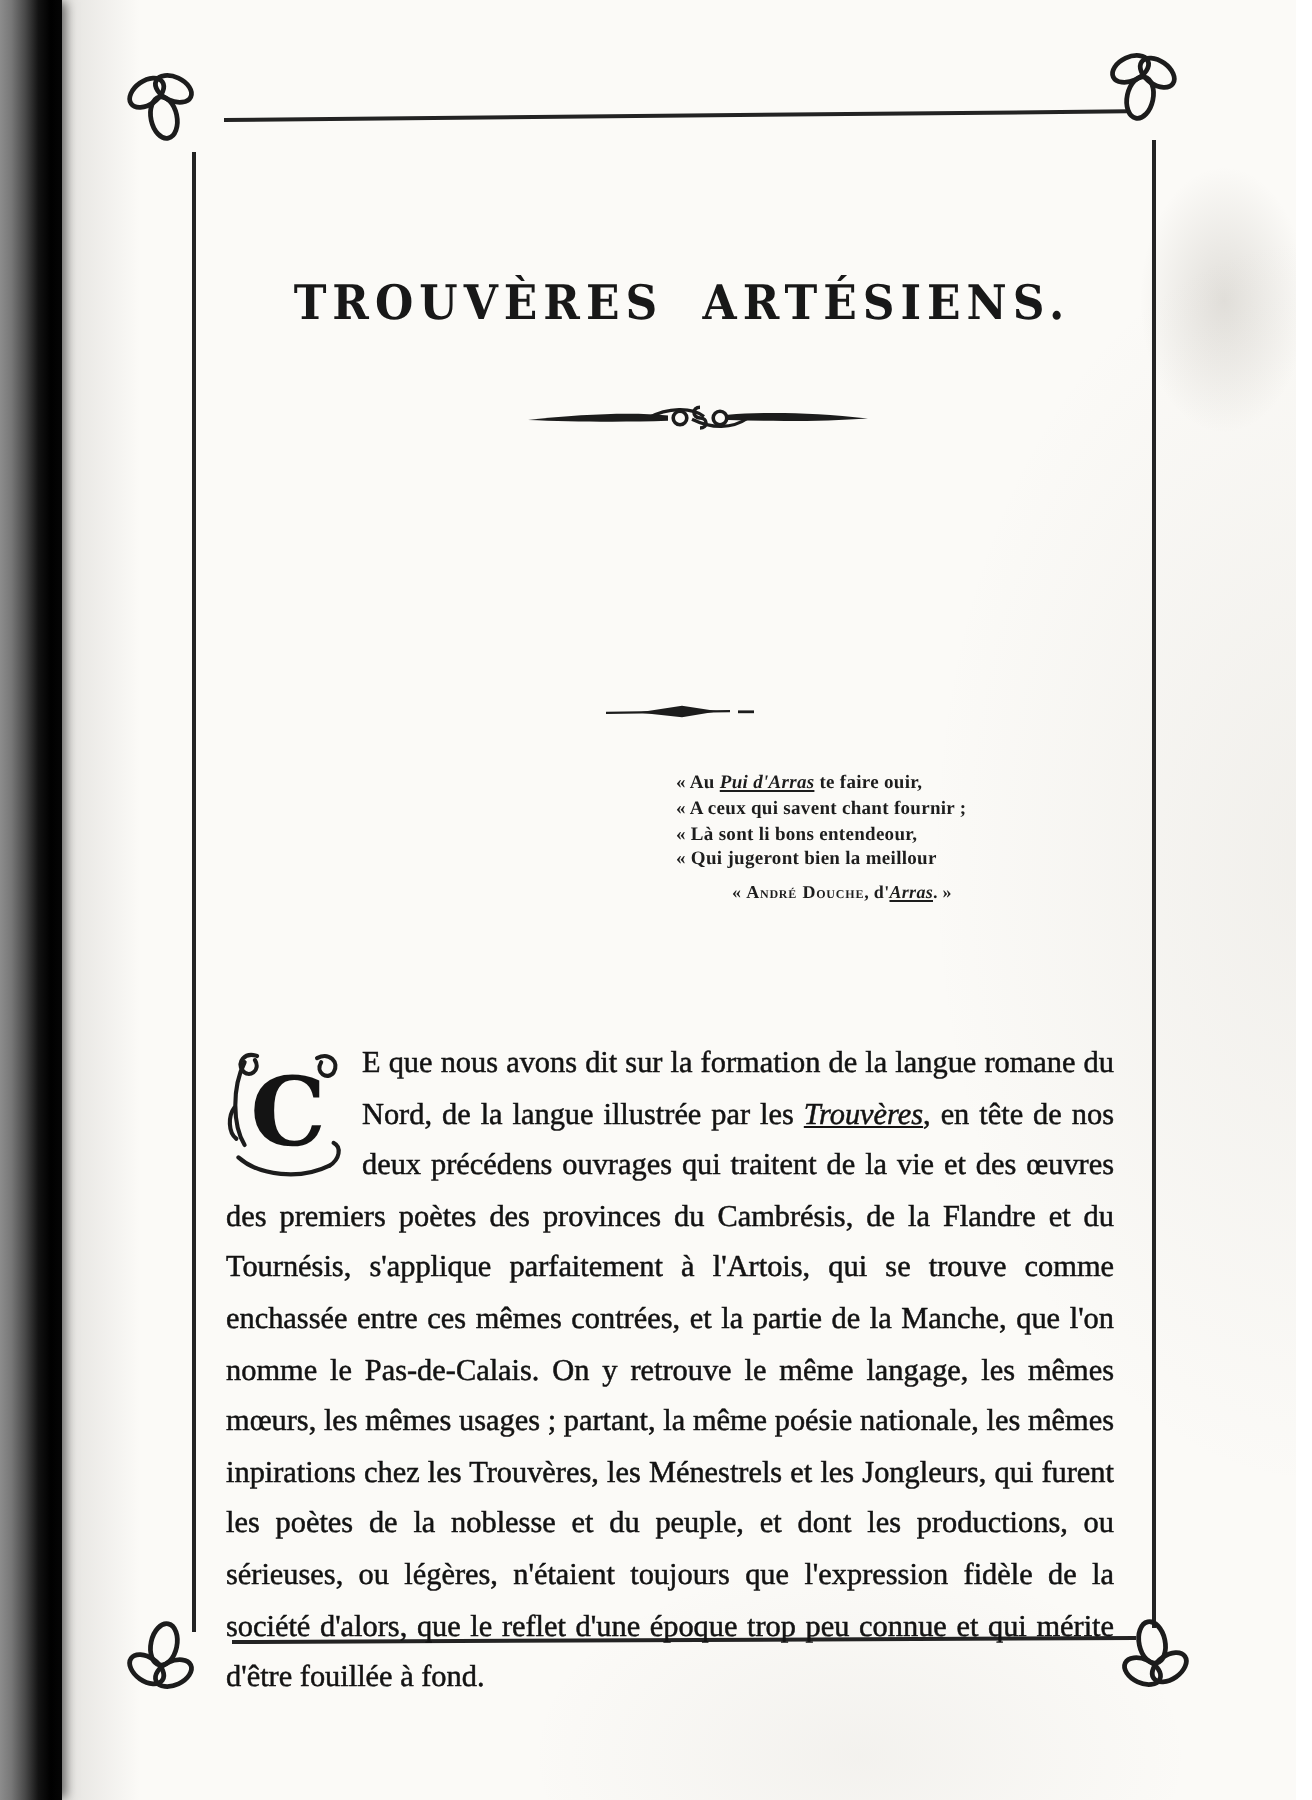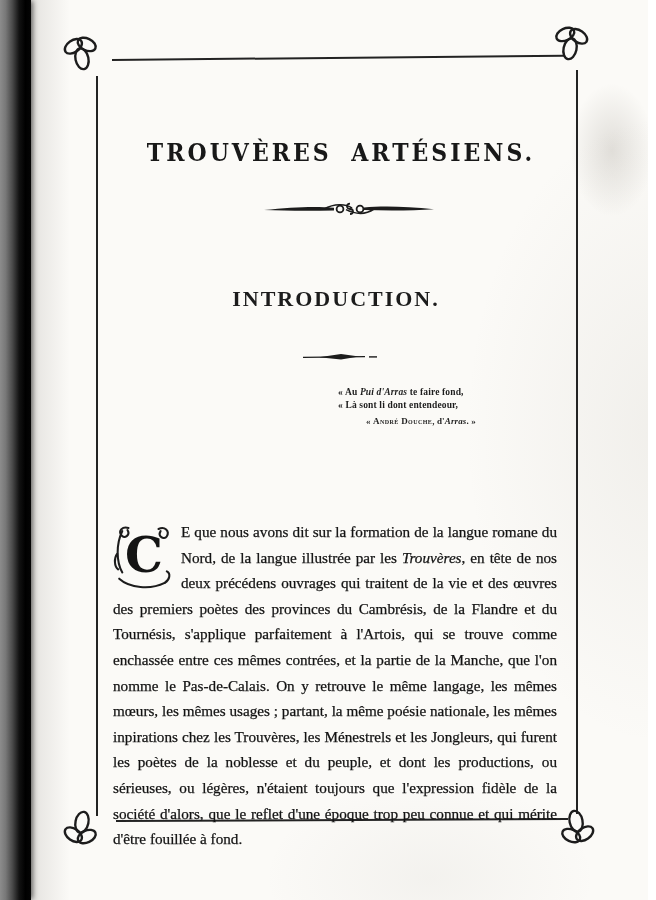--- a/index.html
+++ b/index.html
@@ -59,21 +59,21 @@
     position:absolute;left:338px;top:386px;width:210px;
     font-family:"Liberation Serif",serif;
     font-weight:bold;font-size:9.5px;line-height:12.8px;
     color:#1d1d1d;letter-spacing:0.15px;
   }
   .ep-line{white-space:nowrap;}
   .epigraph .attribution{
     margin-top:3px;text-align:left;padding-left:28px;
     font-size:9px;
   }
-  .it{font-style:italic;}
+  .it{font-style:italic;text-decoration:underline;}
   .sc{font-variant:small-caps;letter-spacing:0.4px;}
 
   .body-text{
     position:absolute;left:113px;top:519px;width:444px;
     font-family:"Liberation Serif",serif;
     font-size:15.2px;line-height:25.6px;
     text-align:justify;color:#131313;
     -webkit-text-stroke:0.25px #131313;
     margin:0;
   }
@@ -138,34 +138,35 @@
       <path d="M0 10 C 28 7, 52 6, 70 7.8 L 70 10.4 C 46 11.2, 20 10.8, 0 10 Z" fill="#1c1c1c"></path>
       <path d="M170 9.2 C 142 6.2, 118 5.8, 100 7.4 L 100 10 C 124 10.8, 150 10.6, 170 9.2 Z" fill="#1c1c1c"></path>
       <path d="M60 9 C 70 3.5, 82 3.5, 88 8.2" fill="none" stroke="#1c1c1c" stroke-width="1.6"></path>
       <path d="M82 9.6 C 92 14.5, 102 14.5, 110 9" fill="none" stroke="#1c1c1c" stroke-width="1.6"></path>
       <circle cx="76" cy="9" r="3.4" fill="none" stroke="#1c1c1c" stroke-width="1.8"></circle>
       <circle cx="96" cy="9" r="3.4" fill="none" stroke="#1c1c1c" stroke-width="1.8"></circle>
       <path d="M86 3.6 C 82 3.6, 82 9, 86 9 C 90 9, 90 14, 86 14" fill="none" stroke="#1c1c1c" stroke-width="1.8"></path>
     </svg>
   </div>
 
-  <div class="section-heading">INTRODUCTION.</div>
 
   <div class="divider2">
     <svg viewBox="0 0 76 10" xmlns="http://www.w3.org/2000/svg">
       <line x1="0" y1="5.4" x2="62" y2="4.6" stroke="#1c1c1c" stroke-width="1.1"></line>
       <polygon points="16,5.2 38,1.9 56,4.6 38,7.6" fill="#1c1c1c"></polygon>
       <rect x="66" y="4.2" width="8" height="1.4" fill="#1c1c1c"></rect>
     </svg>
   </div>
 
   <div class="epigraph">
     <div>
-        <div class="ep-line"><span>« Au </span><span class="it">Pui d'Arras</span><span> te faire fond,</span></div>
-        <div class="ep-line"><span>« Là sont li dont entendeour,</span></div>
+        <div class="ep-line"><span>« Au </span><span class="it">Pui d'Arras</span><span> te faire ouir,</span></div>
+        <div class="ep-line"><span>« A ceux qui savent chant fournir ;</span></div>
+        <div class="ep-line"><span>« Là sont li bons entendeour,</span></div>
+        <div class="ep-line"><span>« Qui jugeront bien la meillour</span></div>
       </div>
     <div class="attribution"><span>« </span><span class="sc">André Douche</span><span>, d'</span><span class="it">Arras</span><span>. »</span></div>
   </div>
 
   <p class="body-text">
     <span class="dropcap-wrap">
       <svg viewBox="0 0 58 68" xmlns="http://www.w3.org/2000/svg">
         <g fill="none" stroke="#1c1c1c" stroke-width="2" stroke-linecap="round">
           <path d="M9 8 C 3 20, 3 38, 9 48"></path>
           <path d="M15 5 C 9 3, 5 8, 8 12 C 11 16, 17 12, 14 7"></path>

